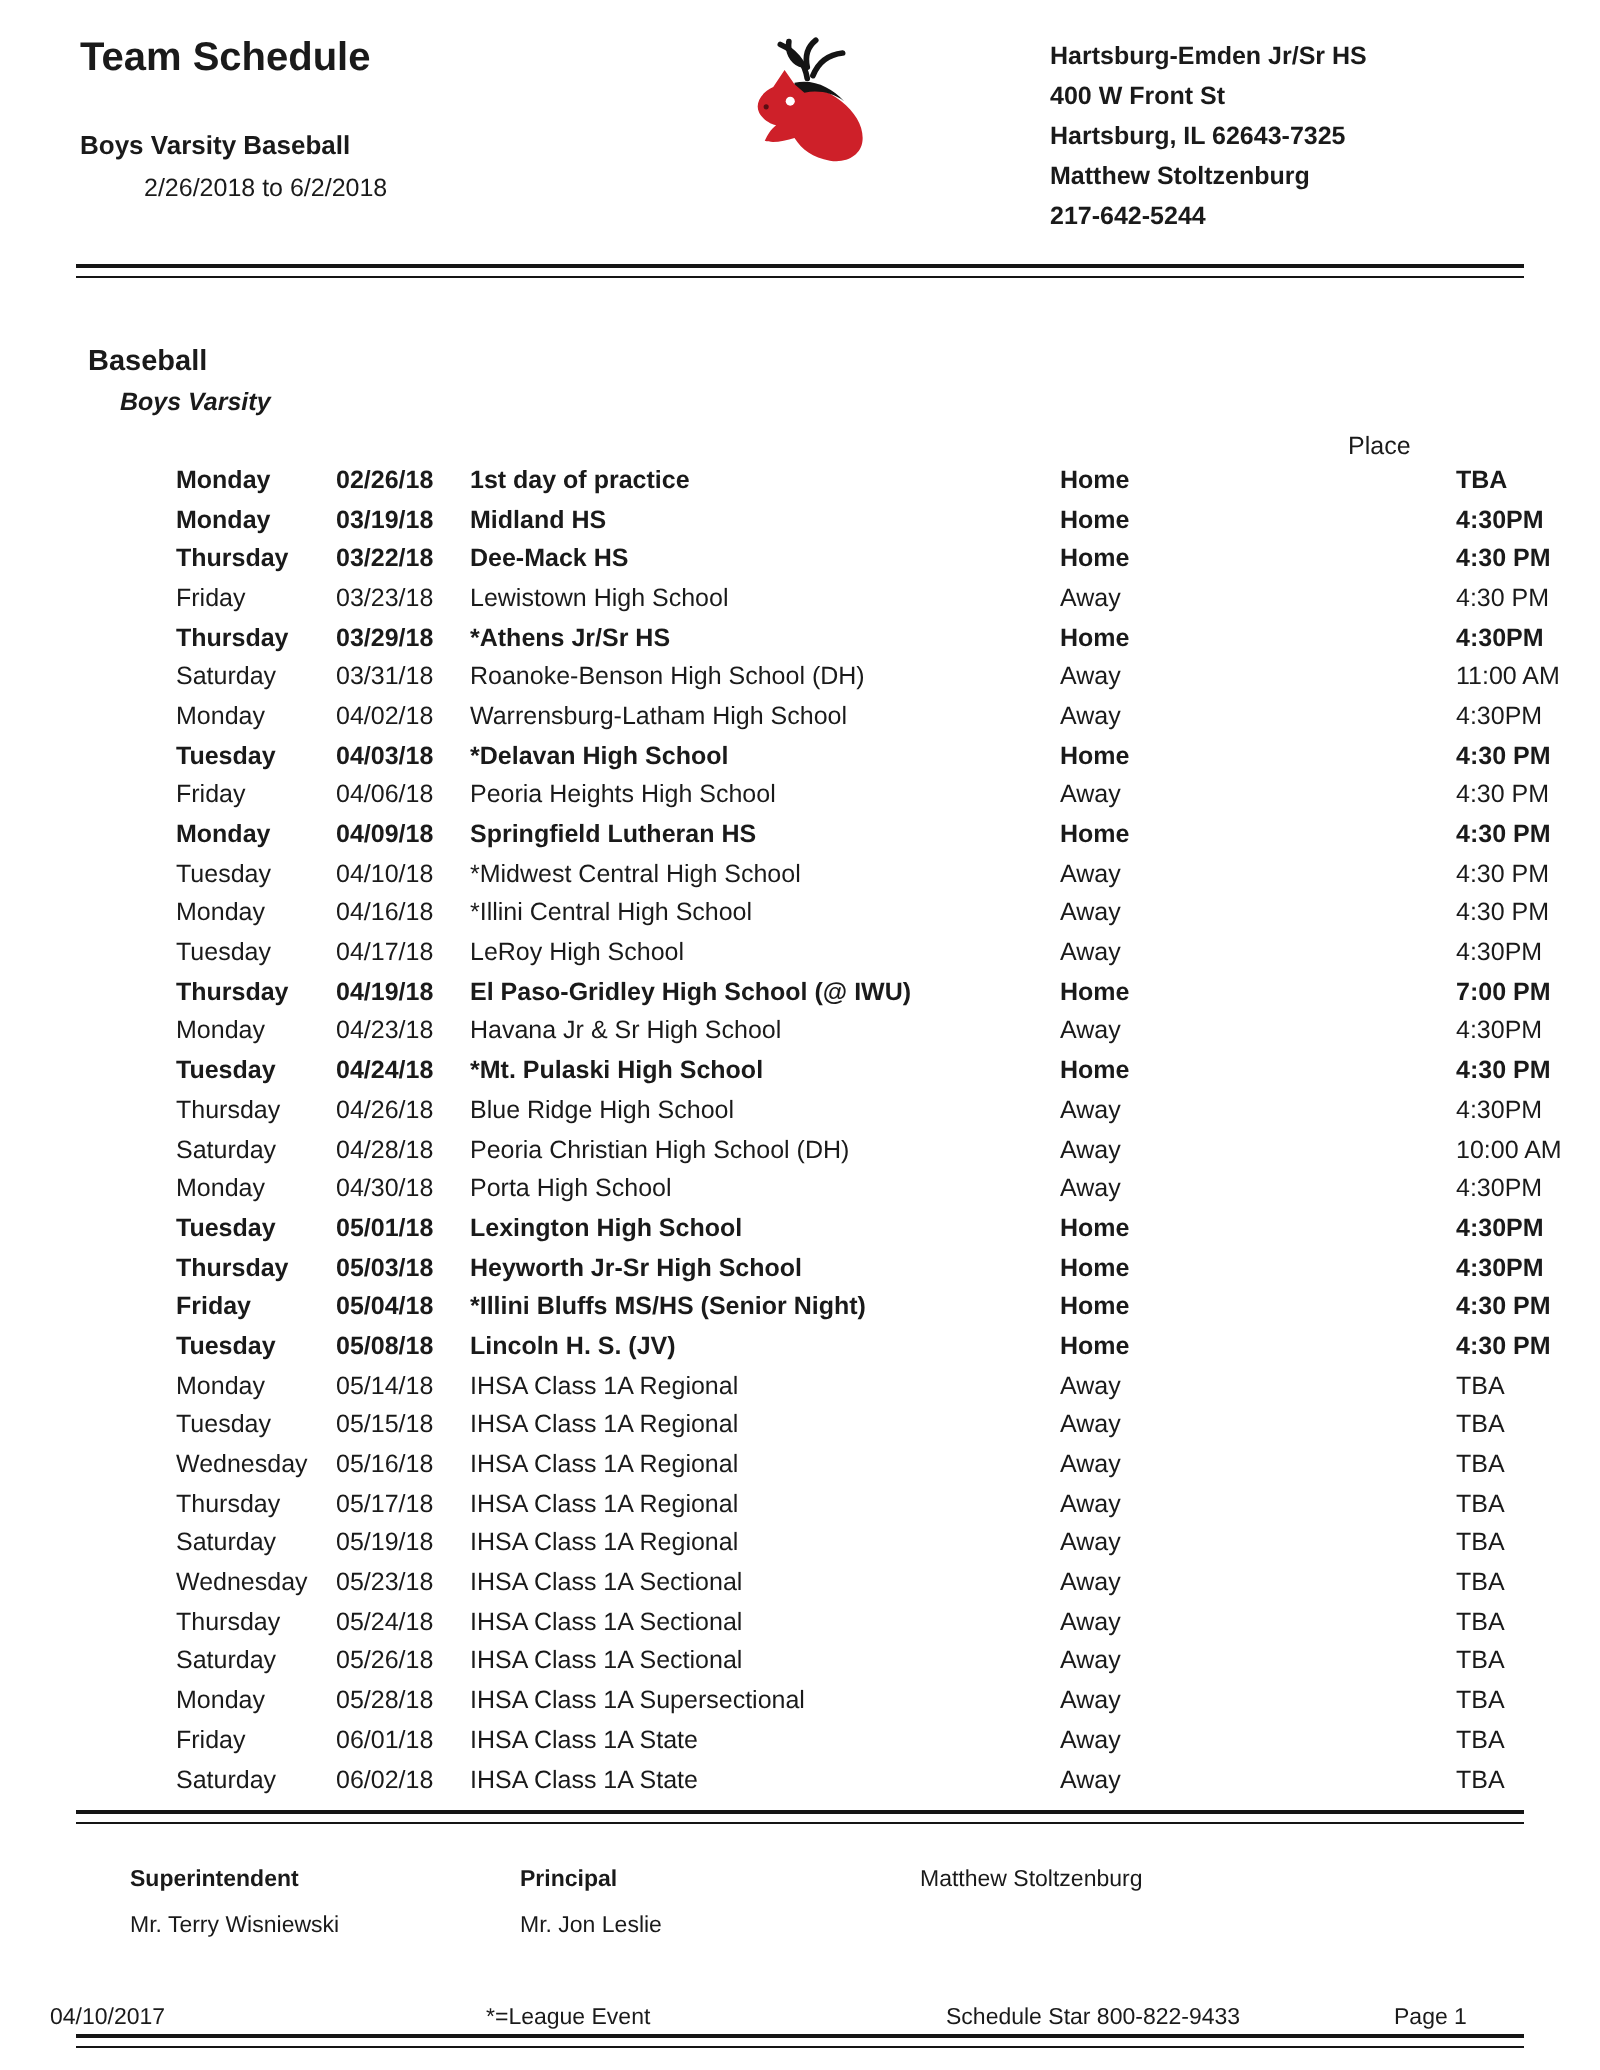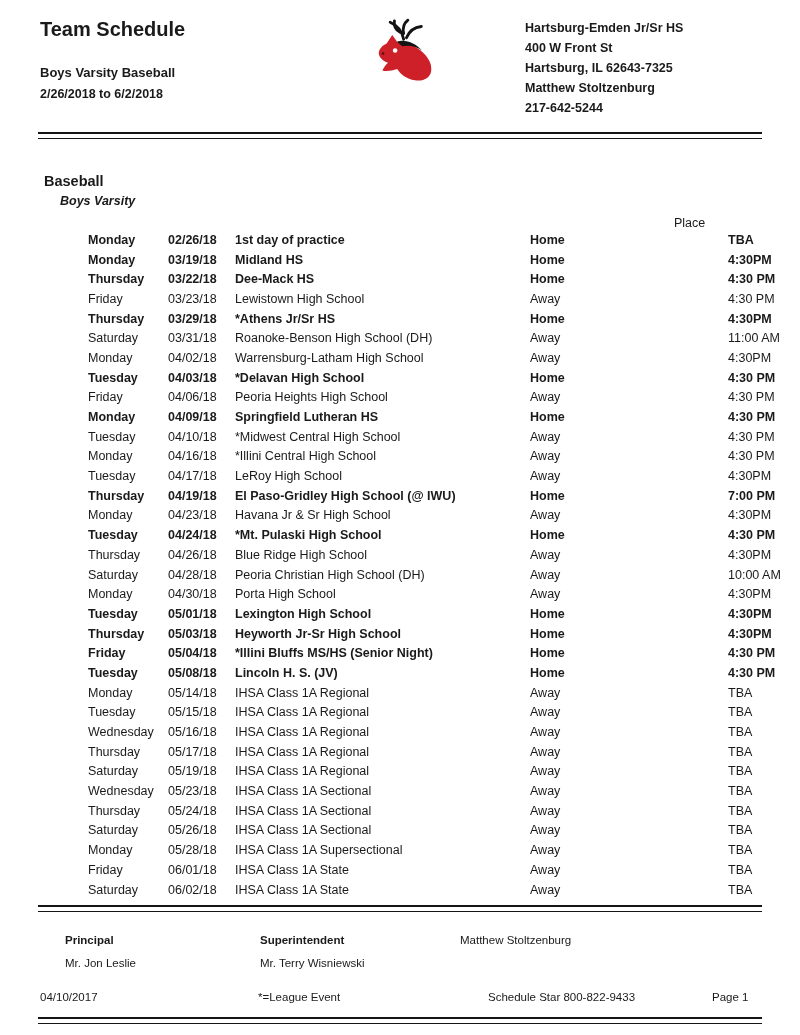--- a/index.html
+++ b/index.html
@@ -6,21 +6,21 @@
   .page {
     width:800px; height:1035px; background:#ffffff; position:relative;
     font-family:"Liberation Sans", sans-serif; color:#1a1a1a;
     box-sizing:border-box; overflow:hidden;
   }
   
   .header { display:flex; align-items:flex-start; padding:18px 40px 0 40px; }
   .header-left { width:255px; }
   .h-title { font-size:20px; font-weight:bold; margin-bottom:7px; }
   .h-sub   { font-size:13px; font-weight:bold; margin-bottom:7px;margin-top:24px; }
-  .h-range { font-size:12.5px; font-weight:bold; }
+  .h-range { font-size:12.5px; font-weight:normal;margin-left:32px; }
   .logo-wrap { flex:1; display:flex; justify-content:center; padding-top:0; }
   .header-right { width:235px; font-size:12.5px; font-weight:bold; line-height:20px; }
   .header-right div { white-space:nowrap; }
   
   .rule { margin:0 38px; height:4px; border-top:2px solid #151515; border-bottom:1.5px solid #151515; }
   .rule-header { margin-top:14px; }
   .rule-table  { margin-top:6px; }
   
   .section { padding:10px 0 0 44px; }
   .sport { font-size:14.5px; font-weight:bold;margin-top:24px; }
@@ -34,23 +34,23 @@
   }
   .srow.bold { font-weight:bold; }
   .srow-head { height:14px; font-weight:normal;gap:48px; }
   .cell { white-space:nowrap; overflow:hidden; }
   
   .officials { display:grid; grid-template-columns:195px 200px 1fr; padding:22px 40px 0 65px; }
   .off-title { font-weight:bold; font-size:11.5px; margin-bottom:11px; }
   .off-name  { font-size:11.5px; }
   
   .footer {
-    position:absolute; left:0; right:0; bottom:32px;
+    position:absolute; left:0; right:0; bottom:20px;
     display:grid; grid-template-columns:218px 230px 224px 1fr;
-    padding-left:40px; font-size:11.5px;
+    padding-left:25px; font-size:11.5px;
   }
   .footer div { white-space:nowrap; }
   .rule-bottom { position:absolute; left:38px; right:38px; bottom:11px; height:4px;
     border-top:2px solid #151515; border-bottom:1.5px solid #151515; }
 </style>
 </head>
 <body>
 
 <div class="page">
 
@@ -339,26 +339,26 @@
     <div class="cell">Away</div>
     <div class="cell">TBA</div>
   </div>
       </div>
   </div>
 
   <div class="rule rule-table"></div>
 
   <div class="officials">
       <div>
+    <div class="off-title">Superintendent</div>
+    <div class="off-name">Mr. Terry Wisniewski</div>
+  </div>
+      <div>
     <div class="off-title">Principal</div>
     <div class="off-name">Mr. Jon Leslie</div>
-  </div>
-      <div>
-    <div class="off-title">Superintendent</div>
-    <div class="off-name">Mr. Terry Wisniewski</div>
   </div>
       <div>
     <div class="off-name">Matthew Stoltzenburg</div>
   </div>
     </div>
 
   <div class="footer">
     <div>04/10/2017</div>
     <div>*=League Event</div>
     <div>Schedule Star 800-822-9433</div>

